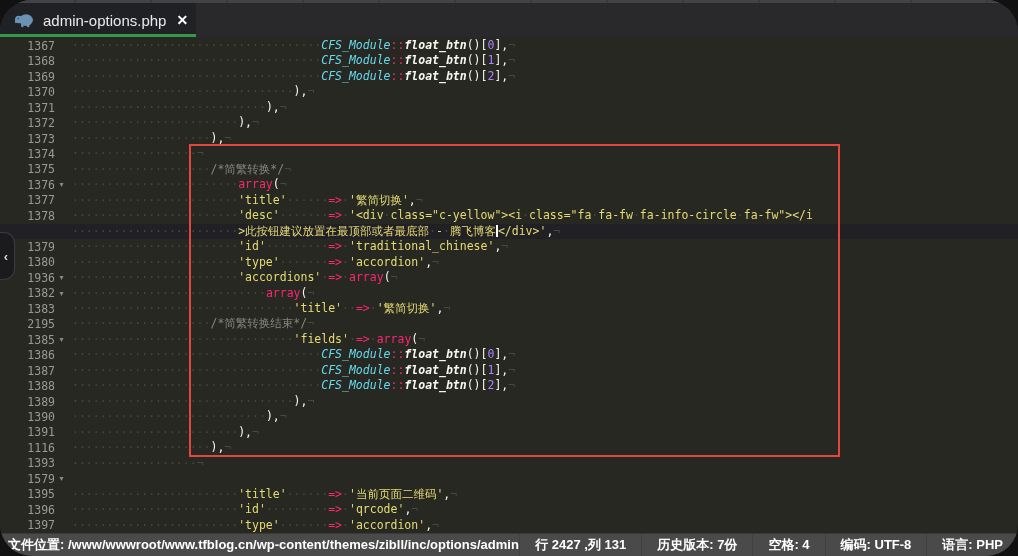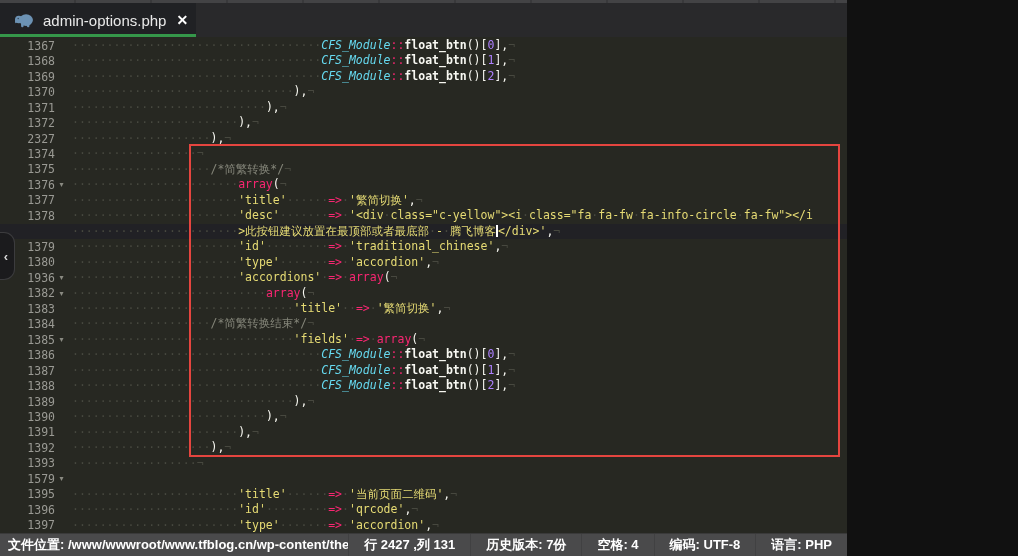--- a/index.html
+++ b/index.html
@@ -1,19 +1,19 @@
 <!DOCTYPE html>
 <html><head>
 <meta charset="utf-8">
 <style>
   * { margin:0; padding:0; box-sizing:border-box; }
   html,body { background:#111; }
   .app {
-    position:relative; width:847px; height:556px; overflow:hidden;
-    background:#272822; font-family:"Liberation Sans", sans-serif;
+    position:relative; width:1018px; height:556px; overflow:hidden;
+    background:#272822; font-family:"Liberation Sans", sans-serif;border-radius:32px;
   }
   
   .top-strip {
     position:absolute; left:0; top:0; width:100%; height:3px; background:#434345;
     background-image:repeating-linear-gradient(to right,#434345 0,#434345 74px,#39393b 74px,#39393b 76px);
   }
   
   .tabbar {
     position:absolute; left:0; top:3px; width:100%; height:34px; background:#29292b;
     display:flex; align-items:stretch;
@@ -34,21 +34,21 @@
   .ln { color:#9a9a94; font:11.5px "DejaVu Sans Mono", monospace; text-align:right; }
   .fold { width:13px; flex:0 0 13px; color:#8a8a82; font-size:8px; text-align:center; line-height:15.47px; }
   .codeline { font:11.5px "DejaVu Sans Mono", monospace; padding-left:4px; color:#f8f8f2; }
   .codeline span { white-space:pre; }
   .ws  { color:#47483f; }
   .eol { color:#47483f; }
   .cm  { color:#85867a; }
   .kw  { color:#f92672; }
   .str { color:#e6db74; }
   .cls { color:#66d9ef; font-style:italic; }
-  .fn  { color:#f8f8f2; font-weight:bold; }
+  .fn  { color:#f8f8f2; font-weight:bold;font-style:italic; }
   .num { color:#ae81ff; }
   .pun { color:#f8f8f2; }
   .caret { display:inline-block; width:2px; height:12px; background:#ffffff; vertical-align:-2px; }
   
   .annotation {
     position:absolute; left:189px; top:144px; width:651px; height:313px;
     border:2px solid #e5453f; pointer-events:none;
   }
   
   .drawer-handle {
@@ -99,41 +99,41 @@
   </div>
 
   <div class="editor">
     <div id="code-lines">
         <div class="row"><div class="gutter"><span class="ln">1367</span><span class="fold"></span></div><div class="codeline"><span class="ws">····································</span><span class="cls">CFS_Module</span><span class="kw">::</span><span class="fn">float_btn</span><span class="pun">()[</span><span class="num">0</span><span class="pun">],</span><span class="eol">¬</span></div></div>
         <div class="row"><div class="gutter"><span class="ln">1368</span><span class="fold"></span></div><div class="codeline"><span class="ws">····································</span><span class="cls">CFS_Module</span><span class="kw">::</span><span class="fn">float_btn</span><span class="pun">()[</span><span class="num">1</span><span class="pun">],</span><span class="eol">¬</span></div></div>
         <div class="row"><div class="gutter"><span class="ln">1369</span><span class="fold"></span></div><div class="codeline"><span class="ws">····································</span><span class="cls">CFS_Module</span><span class="kw">::</span><span class="fn">float_btn</span><span class="pun">()[</span><span class="num">2</span><span class="pun">],</span><span class="eol">¬</span></div></div>
         <div class="row"><div class="gutter"><span class="ln">1370</span><span class="fold"></span></div><div class="codeline"><span class="ws">································</span><span class="pun">),</span><span class="eol">¬</span></div></div>
         <div class="row"><div class="gutter"><span class="ln">1371</span><span class="fold"></span></div><div class="codeline"><span class="ws">····························</span><span class="pun">),</span><span class="eol">¬</span></div></div>
         <div class="row"><div class="gutter"><span class="ln">1372</span><span class="fold"></span></div><div class="codeline"><span class="ws">························</span><span class="pun">),</span><span class="eol">¬</span></div></div>
-        <div class="row"><div class="gutter"><span class="ln">2327</span><span class="fold"></span></div><div class="codeline"><span class="ws">····················</span><span class="pun">),</span><span class="eol">¬</span></div></div>
+        <div class="row"><div class="gutter"><span class="ln">1373</span><span class="fold"></span></div><div class="codeline"><span class="ws">····················</span><span class="pun">),</span><span class="eol">¬</span></div></div>
         <div class="row"><div class="gutter"><span class="ln">1374</span><span class="fold"></span></div><div class="codeline"><span class="ws">··················</span><span class="eol">¬</span></div></div>
         <div class="row"><div class="gutter"><span class="ln">1375</span><span class="fold"></span></div><div class="codeline"><span class="ws">····················</span><span class="cm">/*简繁转换*/</span><span class="eol">¬</span></div></div>
         <div class="row"><div class="gutter"><span class="ln">1376</span><span class="fold">▾</span></div><div class="codeline"><span class="ws">························</span><span class="kw">array</span><span class="pun">(</span><span class="eol">¬</span></div></div>
         <div class="row"><div class="gutter"><span class="ln">1377</span><span class="fold"></span></div><div class="codeline"><span class="ws">························</span><span class="str">'title'</span><span class="ws">······</span><span class="kw">=&gt;</span><span class="ws">·</span><span class="str">'繁简切换'</span><span class="pun">,</span><span class="eol">¬</span></div></div>
         <div class="row"><div class="gutter"><span class="ln">1378</span><span class="fold"></span></div><div class="codeline"><span class="ws">························</span><span class="str">'desc'</span><span class="ws">·······</span><span class="kw">=&gt;</span><span class="ws">·</span><span class="str">'&lt;div</span><span class="ws">·</span><span class="str">class="c-yellow"&gt;&lt;i</span><span class="ws">·</span><span class="str">class="fa</span><span class="ws">·</span><span class="str">fa-fw</span><span class="ws">·</span><span class="str">fa-info-circle</span><span class="ws">·</span><span class="str">fa-fw"&gt;&lt;/i</span></div></div>
         <div class="row active"><div class="gutter"><span class="ln"></span><span class="fold"></span></div><div class="codeline"><span class="ws">························</span><span class="str">&gt;此按钮建议放置在最顶部或者最底部</span><span class="ws">·</span><span class="str">-</span><span class="ws">·</span><span class="str">腾飞博客</span><span class="caret"></span><span class="str">&lt;/div&gt;'</span><span class="pun">,</span><span class="eol">¬</span></div></div>
         <div class="row"><div class="gutter"><span class="ln">1379</span><span class="fold"></span></div><div class="codeline"><span class="ws">························</span><span class="str">'id'</span><span class="ws">·········</span><span class="kw">=&gt;</span><span class="ws">·</span><span class="str">'traditional_chinese'</span><span class="pun">,</span><span class="eol">¬</span></div></div>
         <div class="row"><div class="gutter"><span class="ln">1380</span><span class="fold"></span></div><div class="codeline"><span class="ws">························</span><span class="str">'type'</span><span class="ws">·······</span><span class="kw">=&gt;</span><span class="ws">·</span><span class="str">'accordion'</span><span class="pun">,</span><span class="eol">¬</span></div></div>
         <div class="row"><div class="gutter"><span class="ln">1936</span><span class="fold">▾</span></div><div class="codeline"><span class="ws">························</span><span class="str">'accordions'</span><span class="ws">·</span><span class="kw">=&gt;</span><span class="ws">·</span><span class="kw">array</span><span class="pun">(</span><span class="eol">¬</span></div></div>
         <div class="row"><div class="gutter"><span class="ln">1382</span><span class="fold">▾</span></div><div class="codeline"><span class="ws">····························</span><span class="kw">array</span><span class="pun">(</span><span class="eol">¬</span></div></div>
         <div class="row"><div class="gutter"><span class="ln">1383</span><span class="fold"></span></div><div class="codeline"><span class="ws">································</span><span class="str">'title'</span><span class="ws">··</span><span class="kw">=&gt;</span><span class="ws">·</span><span class="str">'繁简切换'</span><span class="pun">,</span><span class="eol">¬</span></div></div>
-        <div class="row"><div class="gutter"><span class="ln">1384</span><span class="fold"></span></div><div class="codeline"><span class="ws">····················</span><span class="cm">/*简繁转换结束*/</span><span class="eol">¬</span></div></div>
+        <div class="row"><div class="gutter"><span class="ln">2195</span><span class="fold"></span></div><div class="codeline"><span class="ws">····················</span><span class="cm">/*简繁转换结束*/</span><span class="eol">¬</span></div></div>
         <div class="row"><div class="gutter"><span class="ln">1385</span><span class="fold">▾</span></div><div class="codeline"><span class="ws">································</span><span class="str">'fields'</span><span class="ws">·</span><span class="kw">=&gt;</span><span class="ws">·</span><span class="kw">array</span><span class="pun">(</span><span class="eol">¬</span></div></div>
         <div class="row"><div class="gutter"><span class="ln">1386</span><span class="fold"></span></div><div class="codeline"><span class="ws">····································</span><span class="cls">CFS_Module</span><span class="kw">::</span><span class="fn">float_btn</span><span class="pun">()[</span><span class="num">0</span><span class="pun">],</span><span class="eol">¬</span></div></div>
         <div class="row"><div class="gutter"><span class="ln">1387</span><span class="fold"></span></div><div class="codeline"><span class="ws">····································</span><span class="cls">CFS_Module</span><span class="kw">::</span><span class="fn">float_btn</span><span class="pun">()[</span><span class="num">1</span><span class="pun">],</span><span class="eol">¬</span></div></div>
         <div class="row"><div class="gutter"><span class="ln">1388</span><span class="fold"></span></div><div class="codeline"><span class="ws">····································</span><span class="cls">CFS_Module</span><span class="kw">::</span><span class="fn">float_btn</span><span class="pun">()[</span><span class="num">2</span><span class="pun">],</span><span class="eol">¬</span></div></div>
         <div class="row"><div class="gutter"><span class="ln">1389</span><span class="fold"></span></div><div class="codeline"><span class="ws">································</span><span class="pun">),</span><span class="eol">¬</span></div></div>
         <div class="row"><div class="gutter"><span class="ln">1390</span><span class="fold"></span></div><div class="codeline"><span class="ws">····························</span><span class="pun">),</span><span class="eol">¬</span></div></div>
         <div class="row"><div class="gutter"><span class="ln">1391</span><span class="fold"></span></div><div class="codeline"><span class="ws">························</span><span class="pun">),</span><span class="eol">¬</span></div></div>
-        <div class="row"><div class="gutter"><span class="ln">1392</span><span class="fold"></span></div><div class="codeline"><span class="ws">····················</span><span class="pun">),</span><span class="eol">¬</span></div></div>
+        <div class="row"><div class="gutter"><span class="ln">1116</span><span class="fold"></span></div><div class="codeline"><span class="ws">····················</span><span class="pun">),</span><span class="eol">¬</span></div></div>
         <div class="row"><div class="gutter"><span class="ln">1393</span><span class="fold"></span></div><div class="codeline"><span class="ws">··················</span><span class="eol">¬</span></div></div>
         <div class="row"><div class="gutter"><span class="ln">1579</span><span class="fold">▾</span></div></div>
         <div class="row"><div class="gutter"><span class="ln">1395</span><span class="fold"></span></div><div class="codeline"><span class="ws">························</span><span class="str">'title'</span><span class="ws">······</span><span class="kw">=&gt;</span><span class="ws">·</span><span class="str">'当前页面二维码'</span><span class="pun">,</span><span class="eol">¬</span></div></div>
         <div class="row"><div class="gutter"><span class="ln">1396</span><span class="fold"></span></div><div class="codeline"><span class="ws">························</span><span class="str">'id'</span><span class="ws">·········</span><span class="kw">=&gt;</span><span class="ws">·</span><span class="str">'qrcode'</span><span class="pun">,</span><span class="eol">¬</span></div></div>
         <div class="row"><div class="gutter"><span class="ln">1397</span><span class="fold"></span></div><div class="codeline"><span class="ws">························</span><span class="str">'type'</span><span class="ws">·······</span><span class="kw">=&gt;</span><span class="ws">·</span><span class="str">'accordion'</span><span class="pun">,</span><span class="eol">¬</span></div></div>
       </div>
   </div>
 
   <div class="annotation"></div>
 

